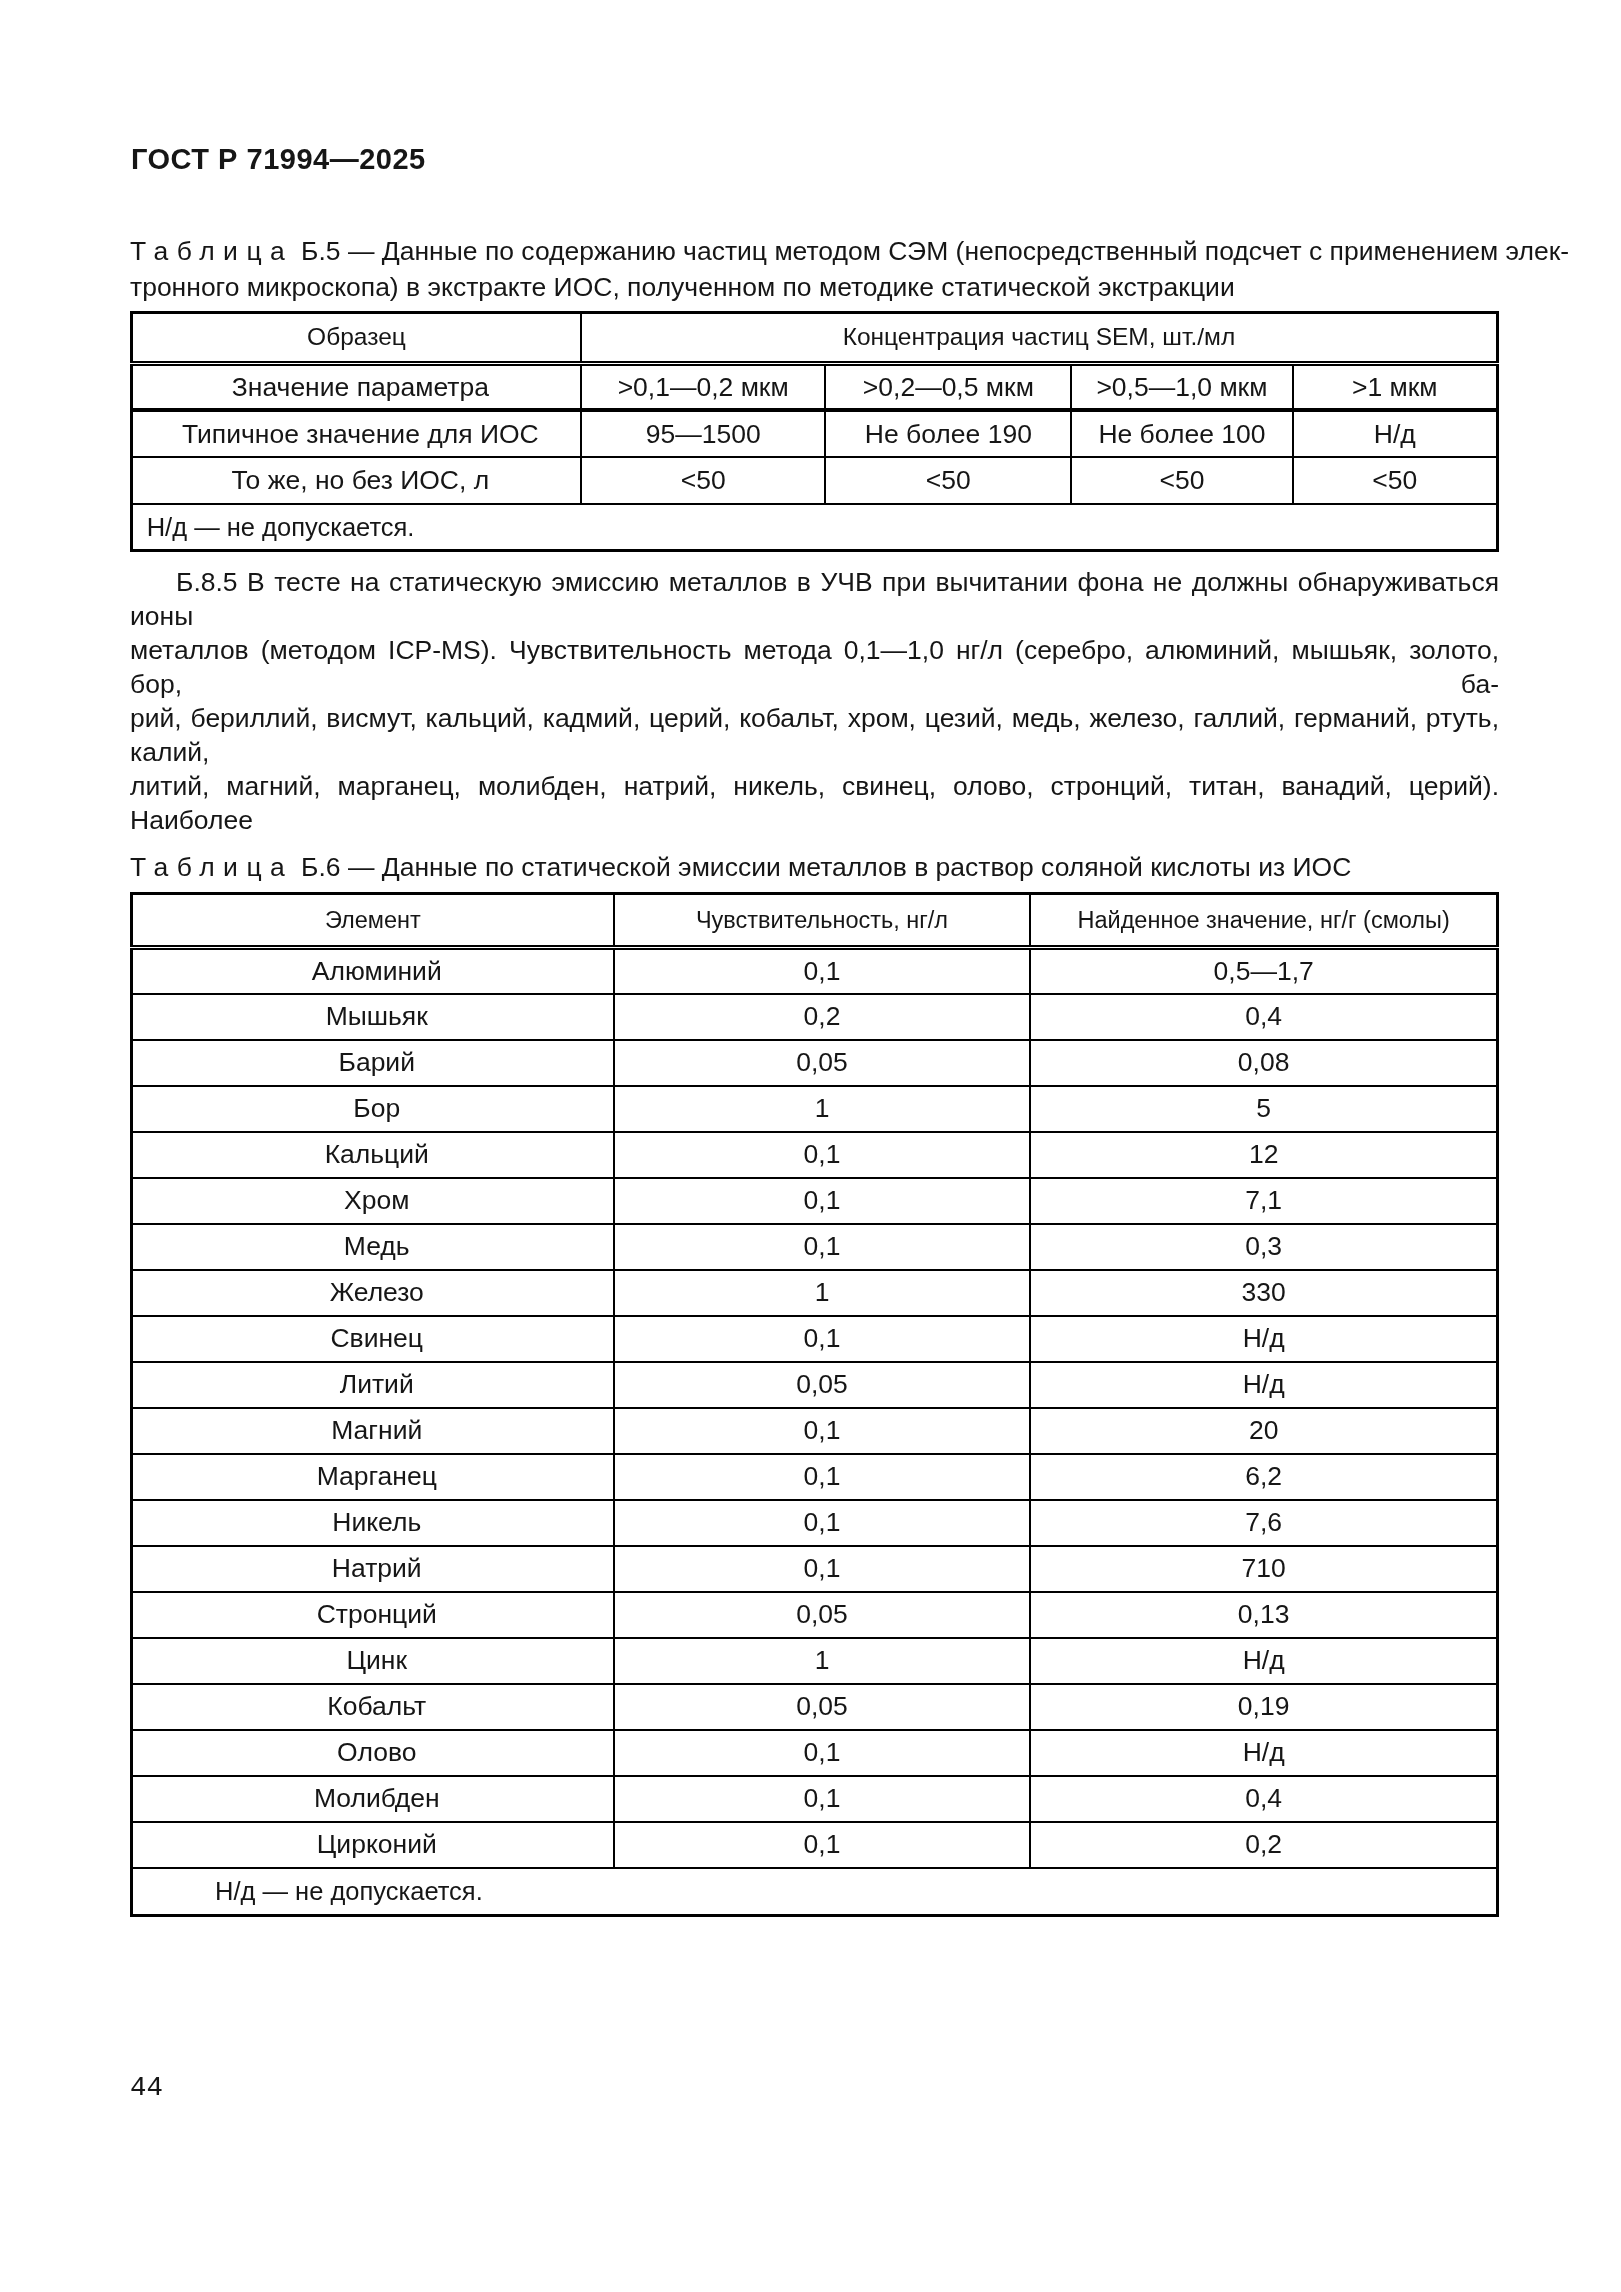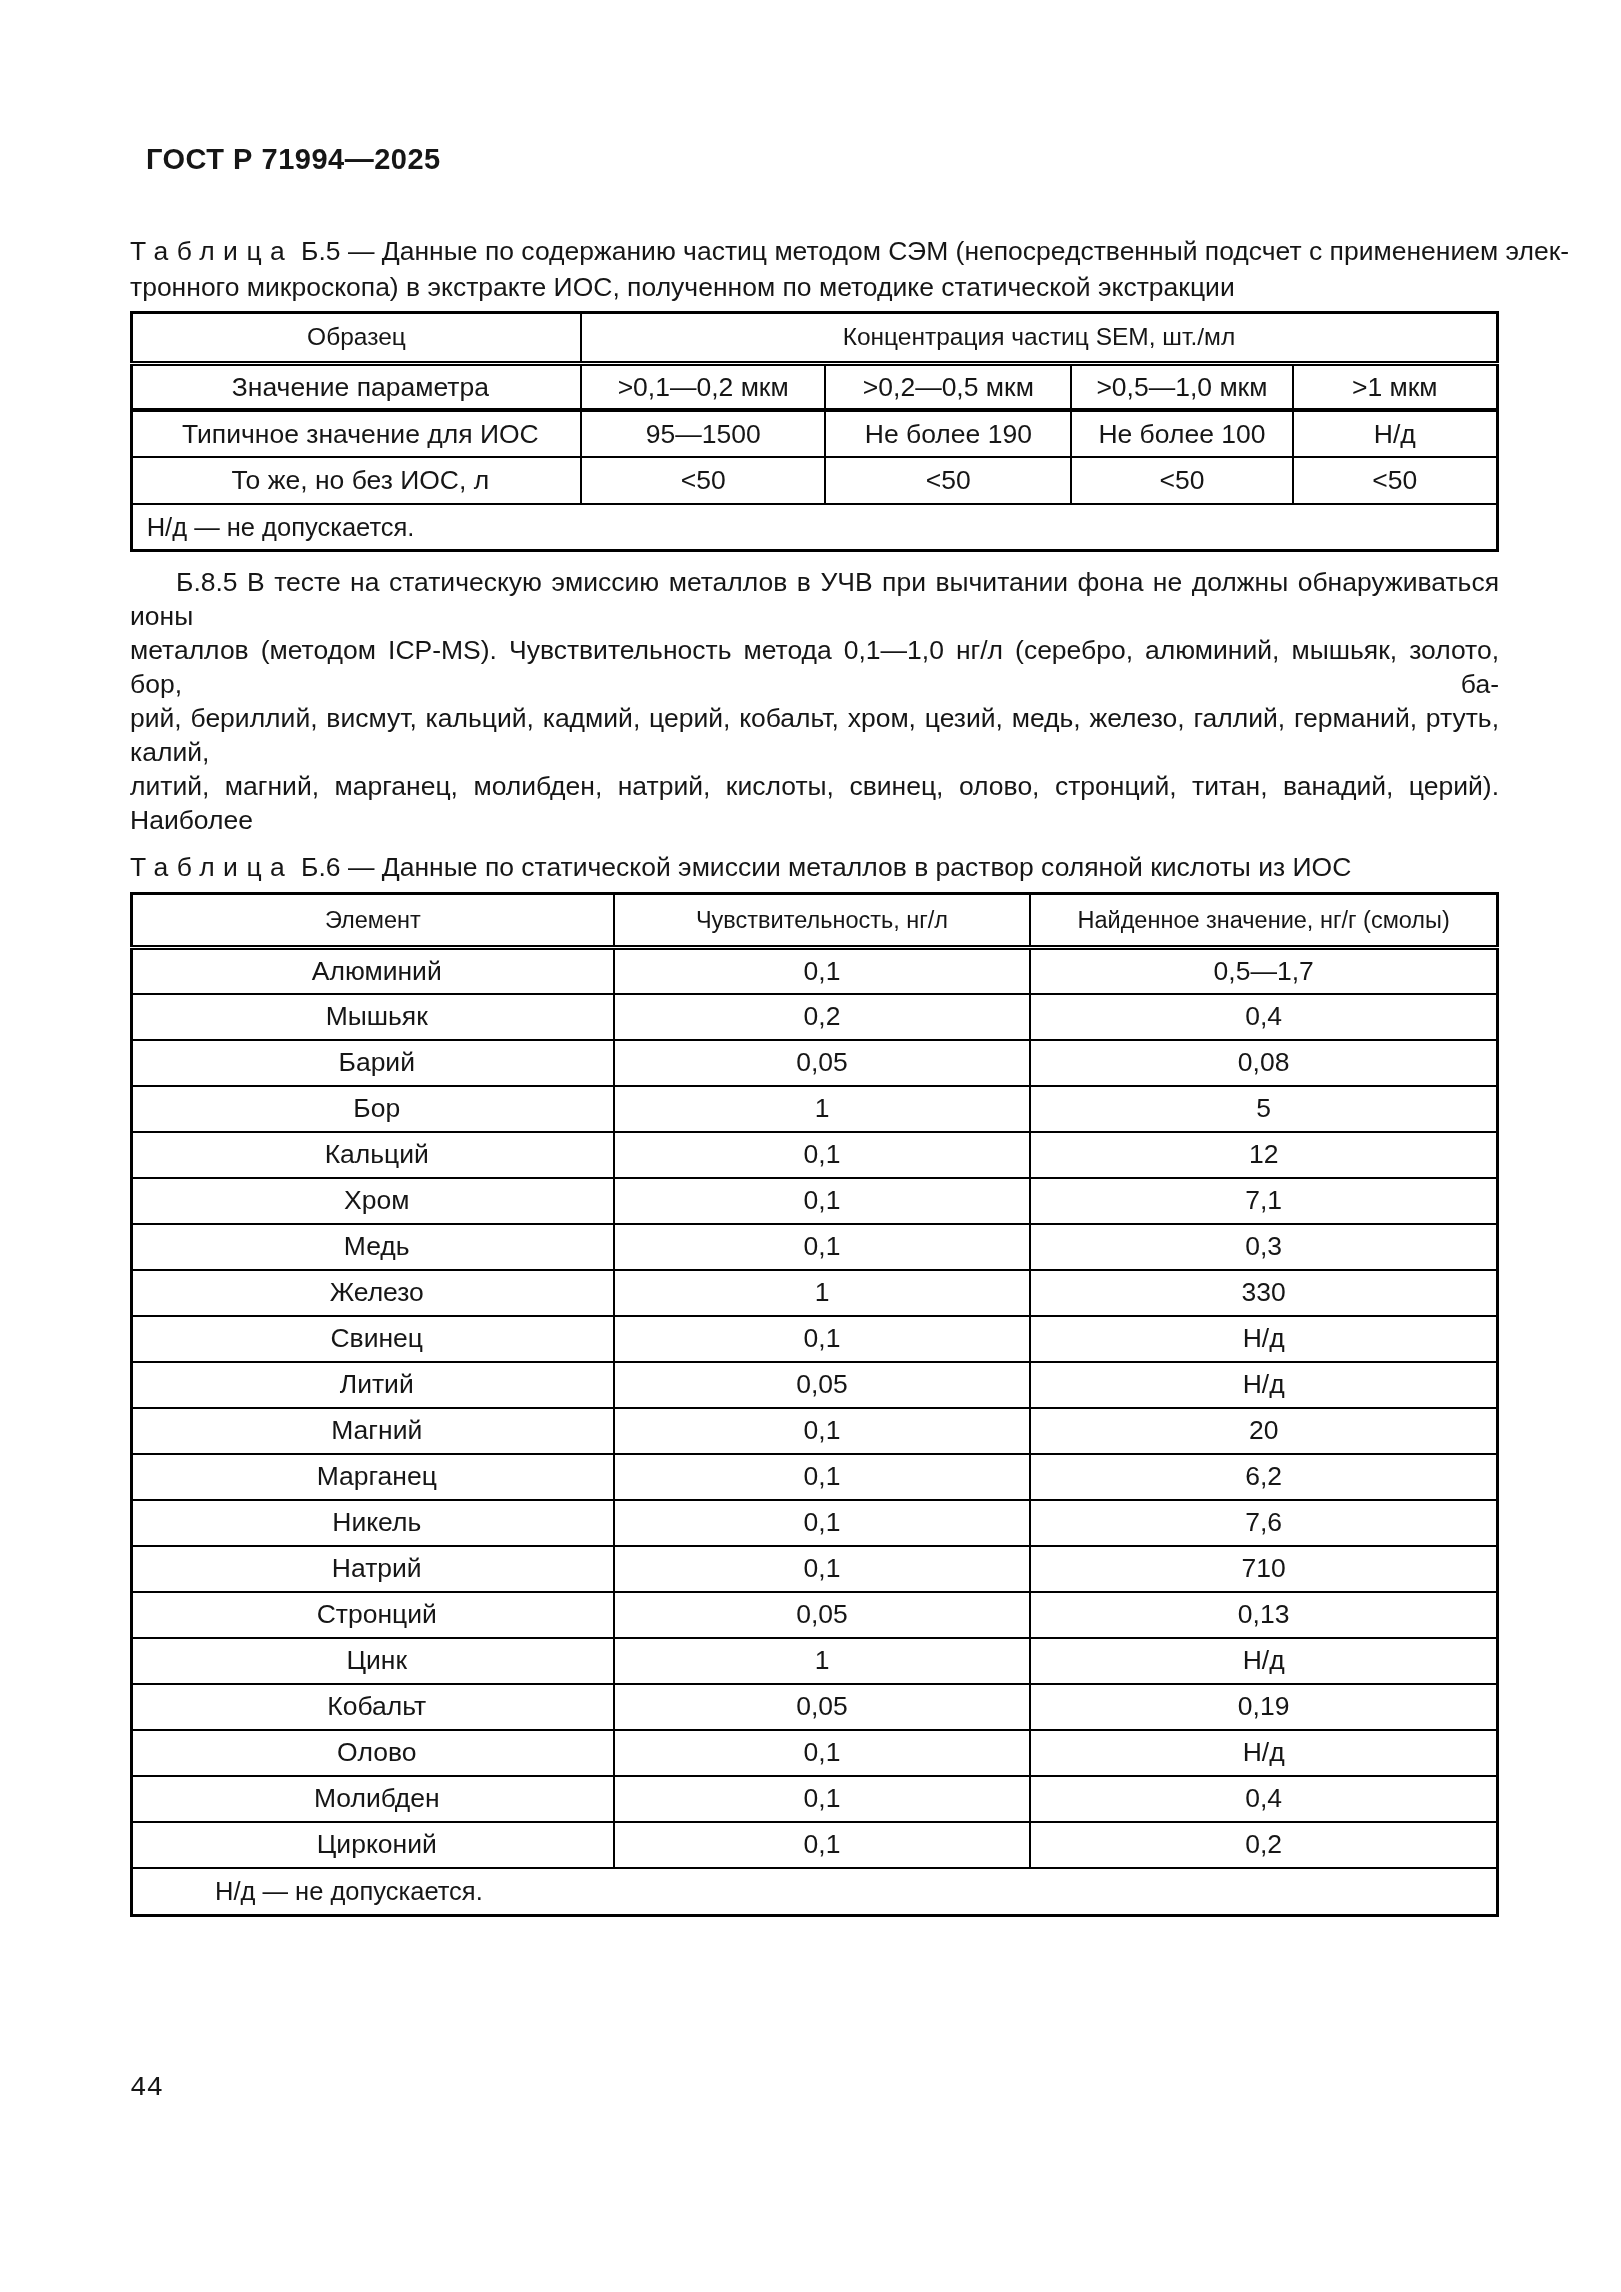--- a/index.html
+++ b/index.html
@@ -8,21 +8,21 @@
     width:1621px; height:2293px;
     box-sizing:border-box;
     background:#ffffff;
     padding:143px 122px 0 130px;
     font-family:"Liberation Sans", "DejaVu Sans", sans-serif;
     color:#161616;
     overflow:hidden;
   }
   .doc-header {
     font-size:29px; font-weight:bold; letter-spacing:0.5px;
-    margin:0 0 57px 16px;
+    margin:0 0 57px 1px;
   }
   .caption { font-size:26.5px; line-height:36px; margin:0 0 5.9px 0; }
   .cap-line { display:block; }
   .cap-nowrap { white-space:nowrap; }
   .tlabel { letter-spacing:0.32em; margin-right:7.8px; }
 
   table.tbl {
     border-collapse:collapse; width:100%; table-layout:fixed;
     border:3.9px solid #000;
   }
@@ -102,21 +102,21 @@
       <tr class="foot">
         <td colspan="5">Н/д — не допускается.</td>
       </tr>
     </tbody>
   </table>
 
   <div class="para">
     <div class="pline first">Б.8.5 В тесте на статическую эмиссию металлов в УЧВ при вычитании фона не должны обнаруживаться ионы</div>
     <div class="pline">металлов (методом ICP-MS). Чувствительность метода 0,1—1,0 нг/л (серебро, алюминий, мышьяк, золото, бор, ба-</div>
     <div class="pline">рий, бериллий, висмут, кальций, кадмий, церий, кобальт, хром, цезий, медь, железо, галлий, германий, ртуть, калий,</div>
-    <div class="pline">литий, магний, марганец, молибден, натрий, кислоты, свинец, олово, стронций, титан, ванадий, церий). Наиболее</div>
+    <div class="pline">литий, магний, марганец, молибден, натрий, никель, свинец, олово, стронций, титан, ванадий, церий). Наиболее</div>
   </div>
 
   <div class="caption caption-b6">
     <span class="cap-line cap-nowrap"><span class="tlabel">Таблица</span><span>Б.6 — Данные по статической эмиссии металлов в раствор соляной кислоты из ИОС</span></span>
   </div>
 
   <table class="tbl tbl6">
     <colgroup>
       <col style="width:35.3%">
         <col style="width:30.5%">

